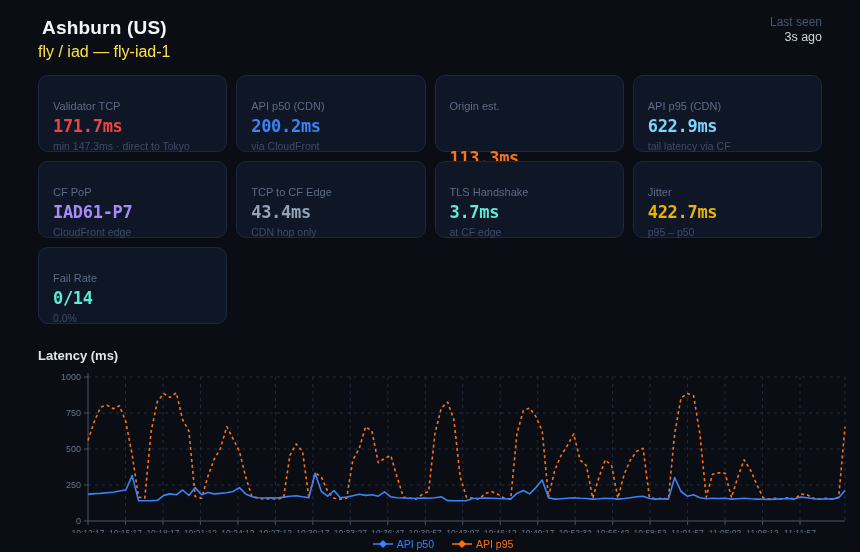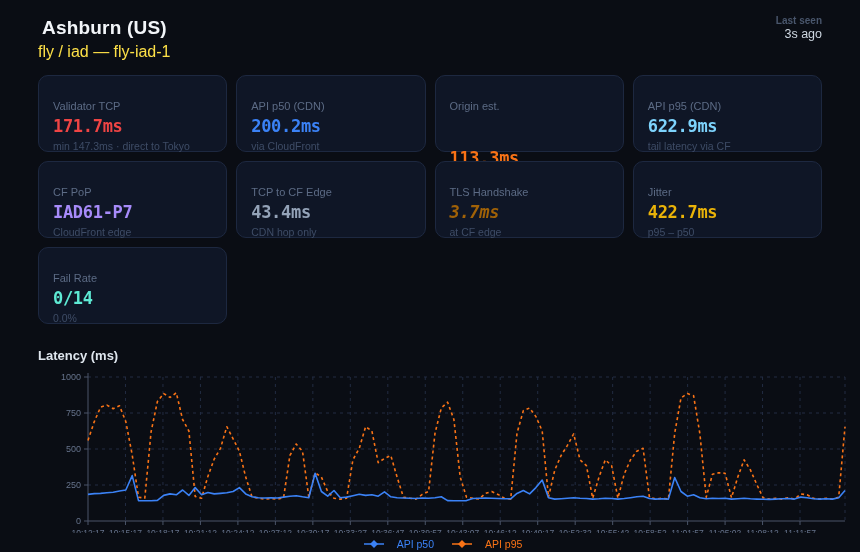--- a/index.html
+++ b/index.html
@@ -2,31 +2,31 @@
 <html><head>
 <meta charset="utf-8">
 <style>
   html,body{margin:0;padding:0;background:#0a0d14;}
   body{width:860px;height:552px;overflow:hidden;font-family:"Liberation Sans",sans-serif;}
   .page{width:860px;height:552px;position:relative;}
   header{display:flex;justify-content:space-between;align-items:flex-start;padding:13px 38px 0 38px;}
   .title{margin:4px;font-size:19px;font-weight:700;color:#f2f5f9;letter-spacing:.2px;}
   .subtitle{margin-top:4px;font-size:16px;color:#fde047;}
   .last-seen{text-align:right;padding-top:2px;}
-  .ls-label{font-size:10px;color:#49566c;font-weight:bold;}
+  .ls-label{font-size:12px;color:#49566c;}
   .ls-value{font-size:12.5px;color:#cdd6e0;margin-top:1px;}
   .cards{display:grid;grid-template-columns:repeat(4,1fr);gap:9px;margin:14px 38px 0 38px;}
   .card{background:#0f1626;border:1px solid #1d2840;border-radius:10px;padding:24px 14px;height:77px;box-sizing:border-box;}
   .card .label{font-size:11px;color:#5c6b85;}
   .card .value{font-family:"DejaVu Sans Mono",monospace;font-weight:bold;font-size:17px;margin-top:4px;letter-spacing:-.3px;}
   .card .sub{font-size:10.5px;color:#3e4c66;margin-top:4px;white-space:nowrap;overflow:hidden;}
   .chart-section{margin:24px 0 0 38px;}
   .chart-title{font-size:13px;font-weight:700;color:#dfe6ee;margin-bottom:2px;}
   .legend{display:flex;justify-content:center;gap:18px;margin-top:1px;align-items:center;width:810px;}
-  .legend-item{display:flex;align-items:center;gap:13px;font-size:10.5px;cursor:pointer;}
+  .legend-item{display:flex;align-items:center;gap:4px;font-size:10.5px;cursor:pointer;}
 </style>
 </head>
 <body>
 
 <div class="page">
   <header>
     <div>
       <h1 class="title">Ashburn (US)</h1>
       <div class="subtitle">fly / iad — fly-iad-1</div>
     </div>
@@ -62,21 +62,21 @@
         <div class="value" style="color: rgb(167, 139, 250);">IAD61-P7</div>
         <div class="sub">CloudFront edge</div>
       </div>
       <div class="card">
         <div class="label">TCP to CF Edge</div>
         <div class="value" style="color: rgb(148, 163, 184);">43.4ms</div>
         <div class="sub">CDN hop only</div>
       </div>
       <div class="card">
         <div class="label">TLS Handshake</div>
-        <div class="value" style="color: #a16207; font-style: italic;">3.7ms</div>
+        <div class="value" style="color: #5eead4;">3.7ms</div>
         <div class="sub">at CF edge</div>
       </div>
       <div class="card">
         <div class="label">Jitter</div>
         <div class="value" style="color: rgb(234, 179, 8);">422.7ms</div>
         <div class="sub">p95 – p50</div>
       </div>
       <div class="card">
         <div class="label">Fail Rate</div>
         <div class="value" style="color: rgb(94, 234, 212);">0/14</div>

